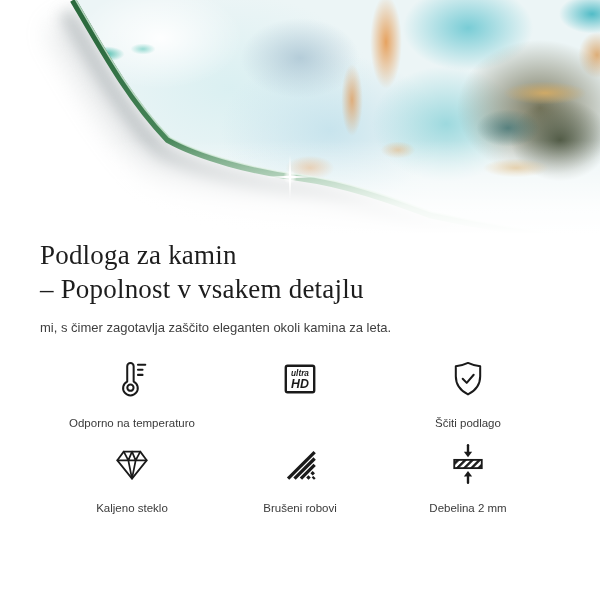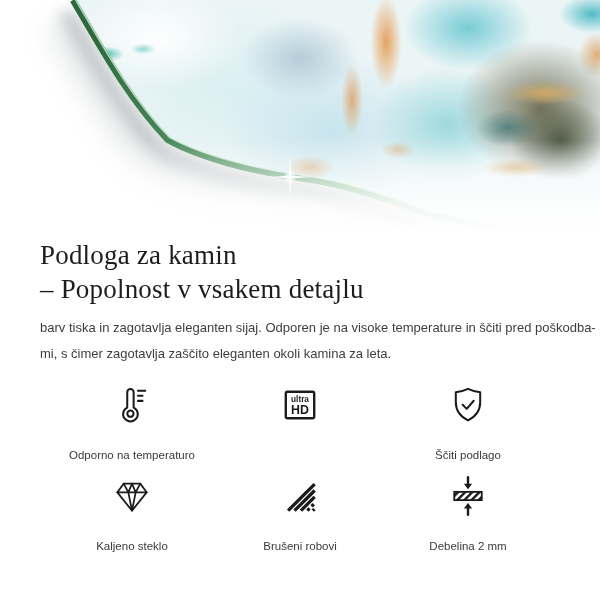--- a/index.html
+++ b/index.html
@@ -58,23 +58,23 @@
   .content{position:relative;padding:0 40px;}
   h1{margin:4px 0 0;font-family:"Liberation Serif", serif;font-weight:400;
      font-size:27px;line-height:34px;color:#1d1d1d;letter-spacing:.2px;}
   h1 .hl{display:block;}
   .desc{margin-top:9px;color:#3e3e3e;font-size:13px;line-height:26px;}
   .desc .dl{white-space:nowrap;}
 
   
   .features{margin-top:15px;display:grid;grid-template-columns:1fr 1fr 1fr;row-gap:12px;padding:0 8px;}
   .feature{text-align:center;}
-  .icon-box{height:46px;display:flex;align-items:center;justify-content:center;}
+  .icon-box{height:46px;display:flex;align-items:center;justify-content:center;font-style:italic;}
   .fi{width:44px;height:44px;display:block;}
-  .flabel{margin-top:21px;font-size:11.5px;color:#3a3a3a;}
+  .flabel{margin-top:15px;font-size:11.5px;color:#3a3a3a;}
 </style>
 </head>
 <body>
 
 <div class="page">
 
   <div class="stage">
     <svg width="600" height="234" aria-hidden="true">
       <defs>
         <filter id="b8" x="-60%" y="-60%" width="220%" height="220%">
@@ -111,21 +111,20 @@
     </div>
   </div>
 
   <div class="content">
     <h1>
       <span class="hl">Podloga za kamin</span>
       <span class="hl">– Popolnost v vsakem detajlu</span>
     </h1>
 
     <div class="desc">
-      <div class="dl">barv tiska in zagotavlja eleganten sijaj. Odporen je na visoke temperature in ščiti pred poškodba-</div>
       <div class="dl">mi, s čimer zagotavlja zaščito eleganten okoli kamina za leta.</div>
     </div>
 
     <div class="features">
 
       <div class="feature">
         <div class="icon-box">
           <svg class="fi" viewBox="0 0 48 48">
             <g stroke="#1a1a1a" stroke-width="2.2" fill="none" stroke-linecap="round" stroke-linejoin="round">
               <path d="M18.8 26.8 L18.8 10 A3.5 3.5 0 0 1 25.8 10 L25.8 26.8 A8 8 0 1 1 18.8 26.8 Z"></path>

